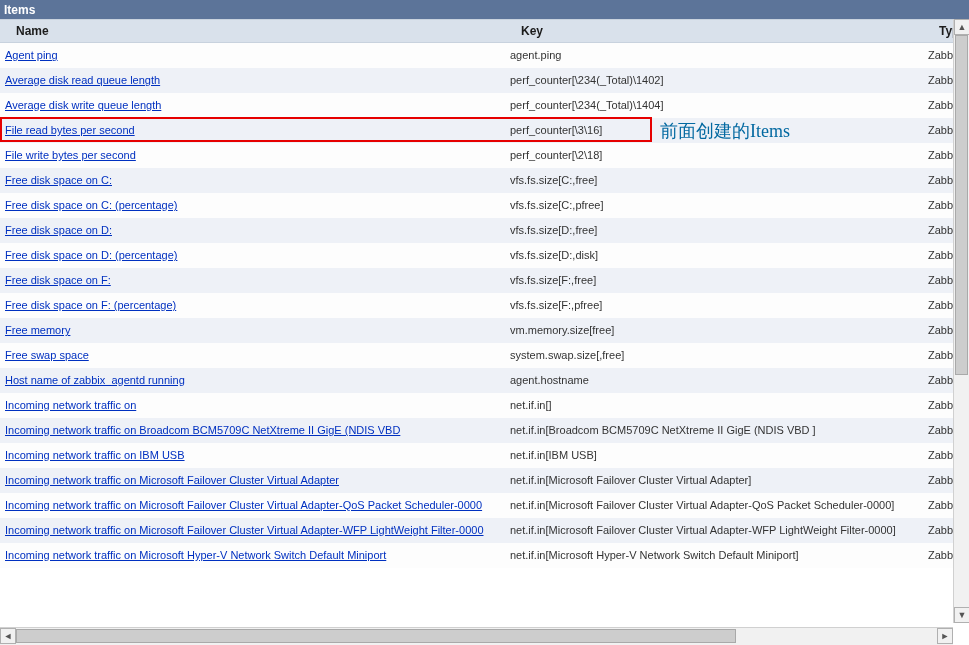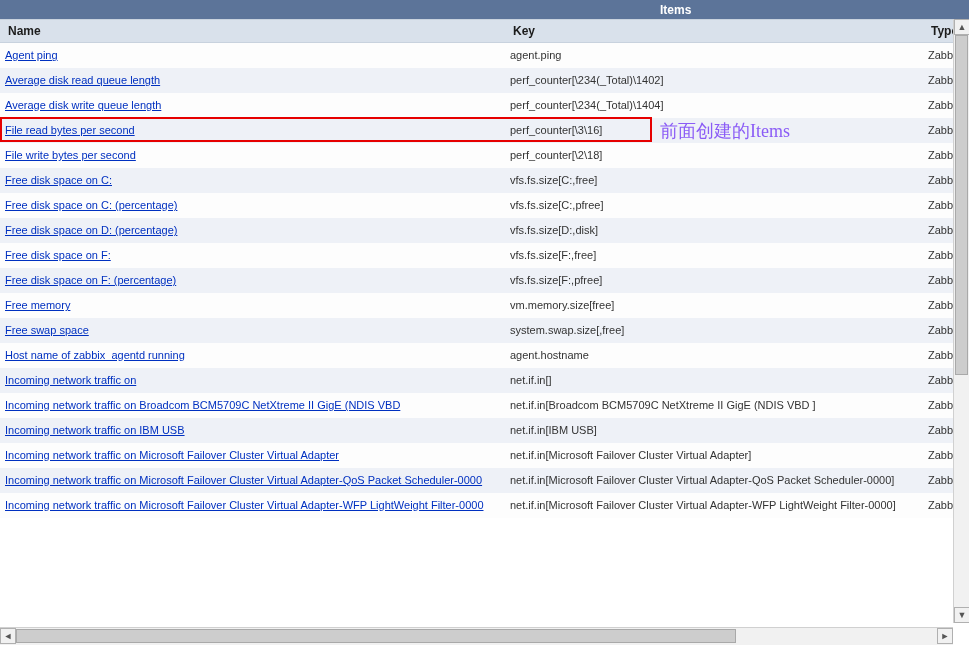--- a/index.html
+++ b/index.html
@@ -12,21 +12,21 @@
     overflow: hidden;
     position: relative;
   }
   .header-bar {
     background: #5C7499;
     color: #fff;
     font-weight: bold;
     height: 19px;
     display: flex;
     align-items: center;
-    justify-content: flex-end;
+    justify-content: flex-start;
     padding: 0 4px;
     font-size: 12px;
     gap: 42px;
   }
   .header-right {
     display: flex;
     align-items: center;
     gap: 4px;
     margin-top: 34px;
   }
@@ -48,21 +48,21 @@
     border-collapse: collapse;
     width: 100%;
     table-layout: fixed;
   }
   th {
     background: #D9E1EB;
     color: #1c1c1c;
     font-weight: bold;
     font-size: 12px;
     text-align: left;
-    padding: 4px 8px;
+    padding: 4px 16px;
     border-top: 1px solid #c8d2de;
     border-bottom: 1px solid #c8d2de;
     height: 22px;
   }
   td {
     padding: 4px 5px;
     font-size: 11px;
     color: #333;
     vertical-align: middle;
     height: 25px;
@@ -79,21 +79,21 @@
   .col-type { width: 43px; }
   .highlight-row td { position: relative; }
   .highlight-box {
     position: absolute;
     border: 2px solid #e60000;
     pointer-events: none;
     z-index: 50;
   }
   .annotation {
     position: absolute;
-    color: #8b5cf6;
+    color: #0369a1;
     font-size: 18px;
     font-family: "SimSun","NSimSun","Microsoft YaHei",serif;
     font-weight: normal;
     z-index: 60;
     pointer-events: none;
   }
   .right-scroll {
     position: absolute;
     top: 19px;
     right: 0;
@@ -194,20 +194,25 @@
           <td><a href="#">Free disk space on C:</a></td>
           <td>vfs.fs.size[C:,free]</td>
           <td>Zabb</td>
         </tr>
         <tr>
           <td><a href="#">Free disk space on C: (percentage)</a></td>
           <td>vfs.fs.size[C:,pfree]</td>
           <td>Zabb</td>
         </tr>
         <tr>
+          <td><a href="#">Free disk space on D:</a></td>
+          <td>vfs.fs.size[D:,free]</td>
+          <td>Zabb</td>
+        </tr>
+        <tr>
           <td><a href="#">Free disk space on D: (percentage)</a></td>
           <td>vfs.fs.size[D:,disk]</td>
           <td>Zabb</td>
         </tr>
         <tr>
           <td><a href="#">Free disk space on F:</a></td>
           <td>vfs.fs.size[F:,free]</td>
           <td>Zabb</td>
         </tr>
         <tr>
@@ -251,20 +256,25 @@
           <td>Zabb</td>
         </tr>
         <tr>
           <td><a href="#">Incoming network traffic on Microsoft Failover Cluster Virtual Adapter-QoS Packet Scheduler-0000</a></td>
           <td>net.if.in[Microsoft Failover Cluster Virtual Adapter-QoS Packet Scheduler-0000]</td>
           <td>Zabb</td>
         </tr>
         <tr>
           <td><a href="#">Incoming network traffic on Microsoft Failover Cluster Virtual Adapter-WFP LightWeight Filter-0000</a></td>
           <td>net.if.in[Microsoft Failover Cluster Virtual Adapter-WFP LightWeight Filter-0000]</td>
+          <td>Zabb</td>
+        </tr>
+        <tr>
+          <td><a href="#">Incoming network traffic on Microsoft Hyper-V Network Switch Default Miniport</a></td>
+          <td>net.if.in[Microsoft Hyper-V Network Switch Default Miniport]</td>
           <td>Zabb</td>
         </tr>
       </tbody>
   </table>
 </div>
 
 <div class="highlight-box" id="hlbox" style="left: 0px; top: 116.5px; width: 652px; height: 25px;"></div>
 <div class="annotation" id="anntxt" style="left: 660px; top: 118.5px;">前面创建的Items</div>
 
 <div class="right-scroll">

